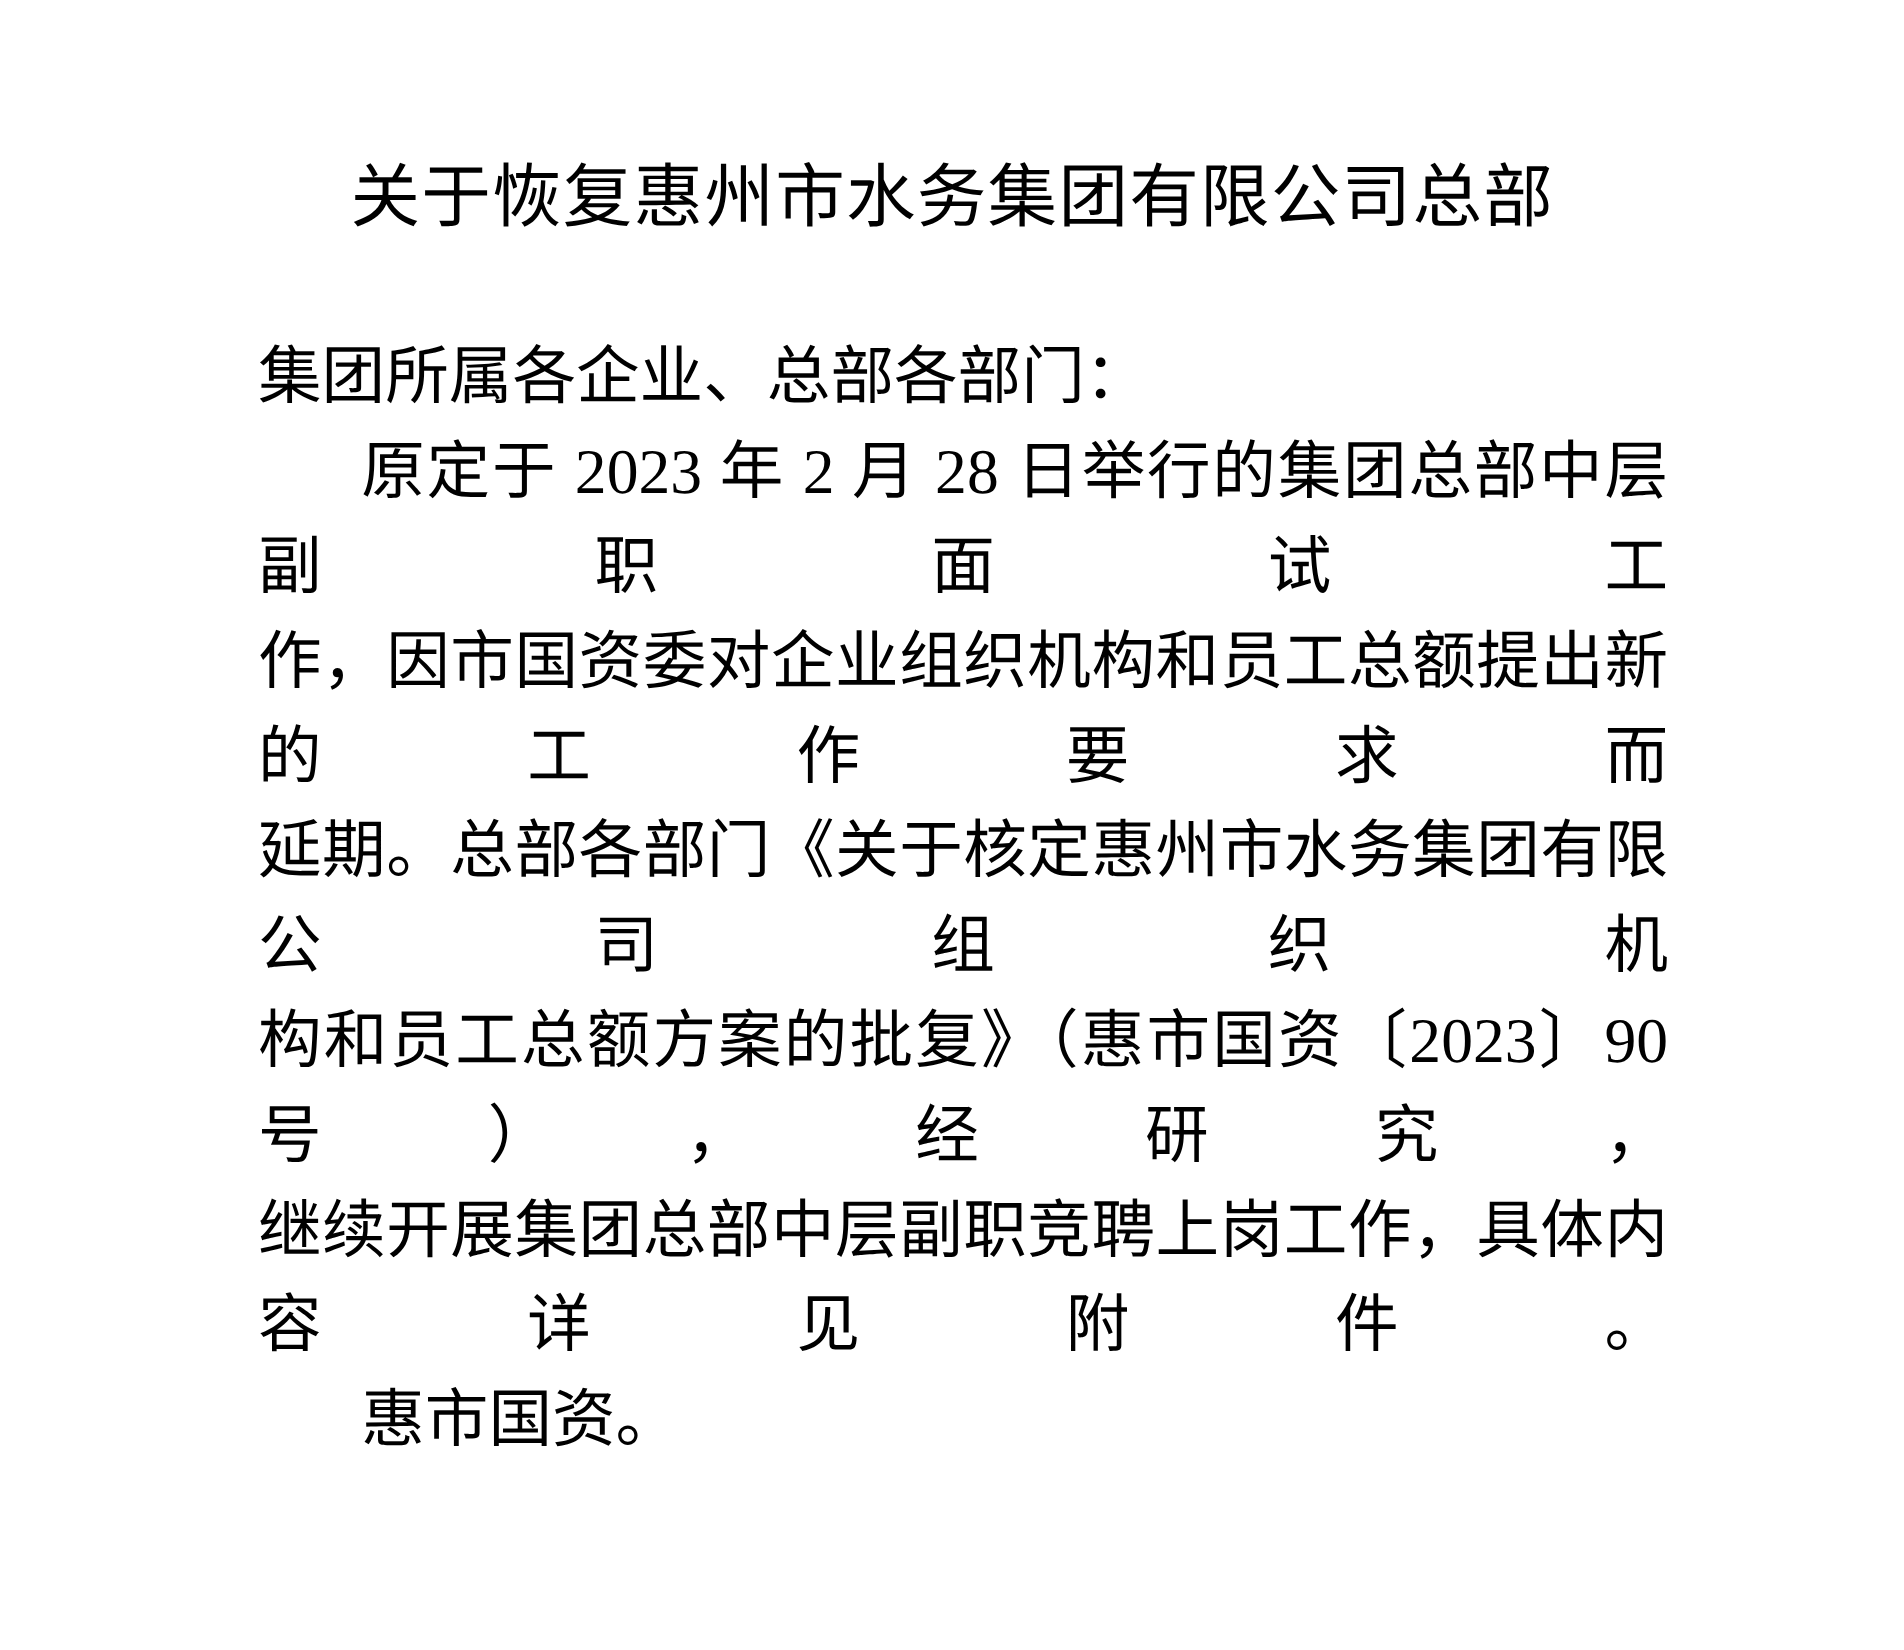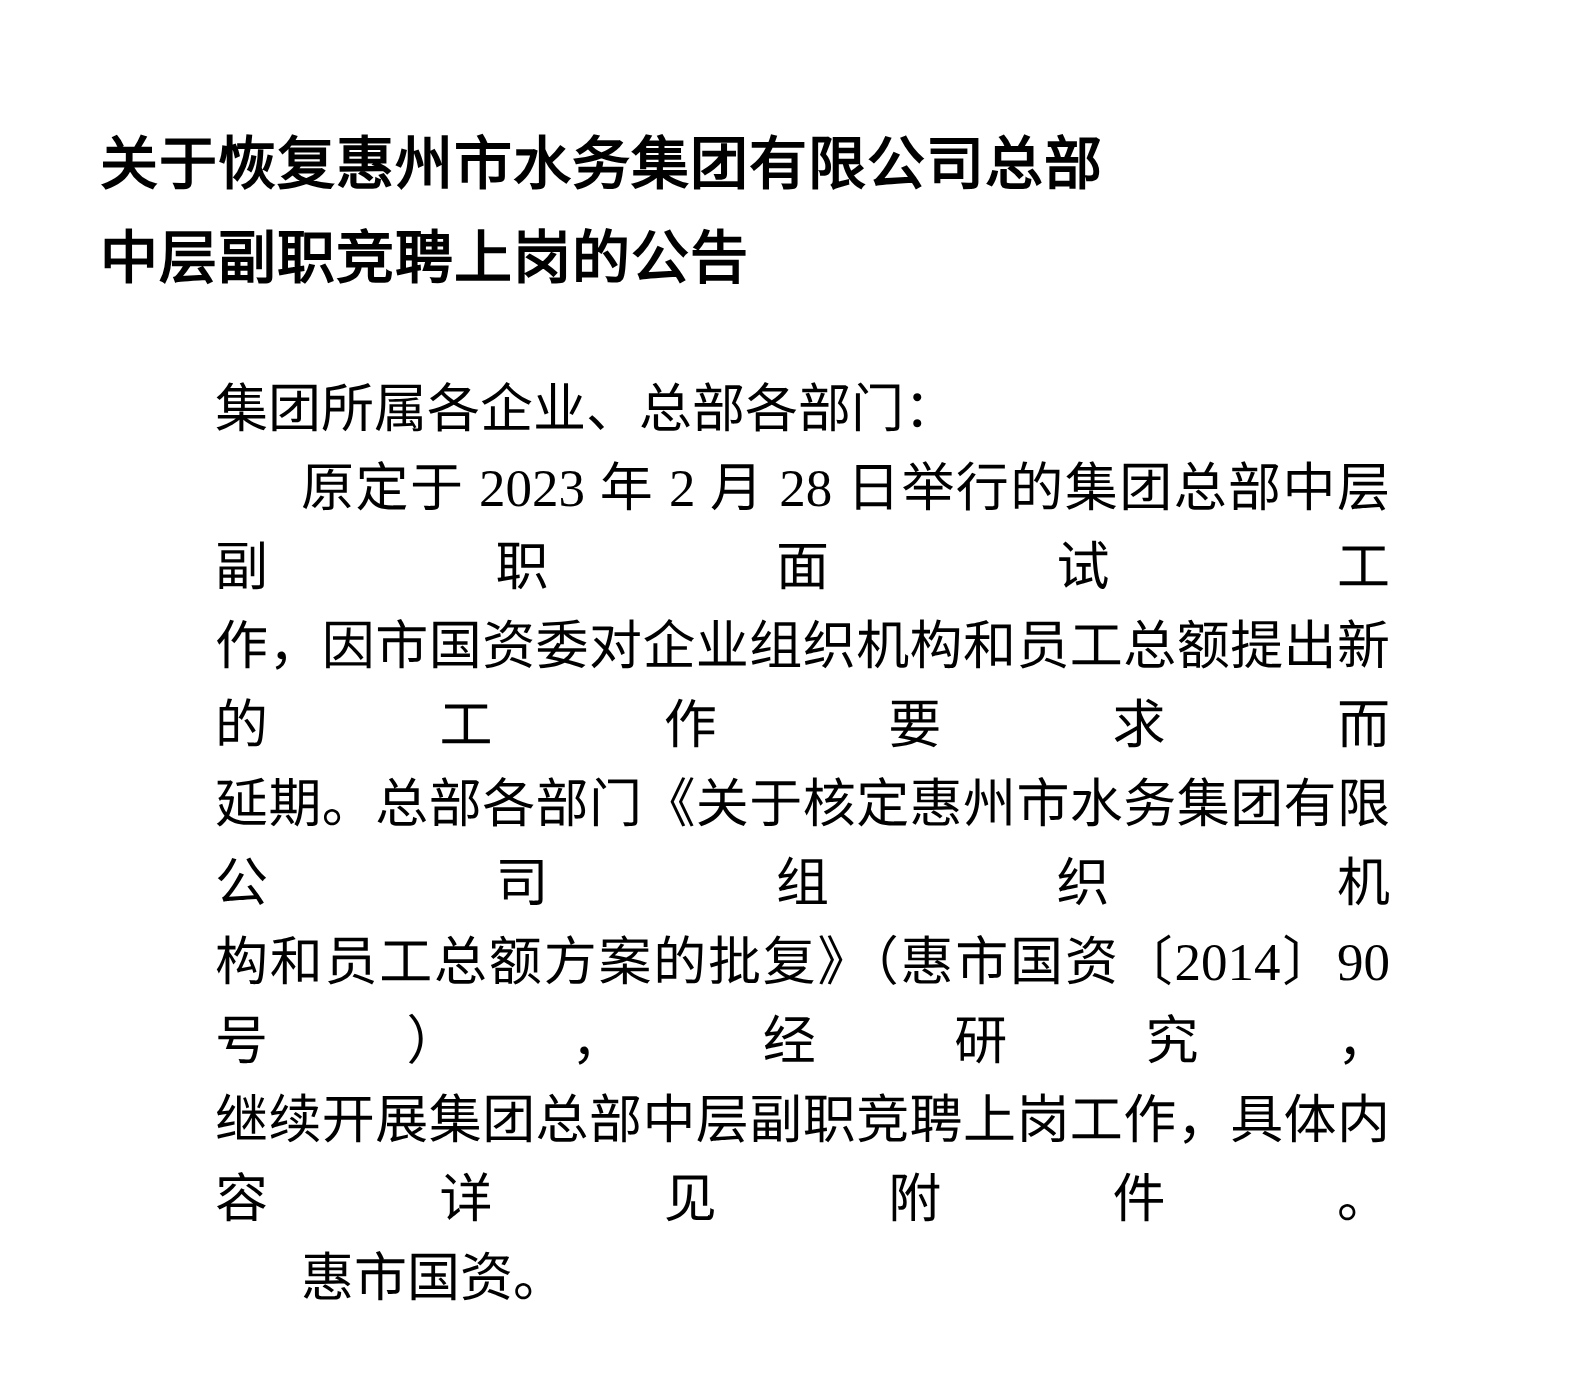--- a/index.html
+++ b/index.html
@@ -12,24 +12,24 @@
     width: 1587px;
     height: 1375px;
     background: #ffffff;
     color: #000000;
     font-family: "Liberation Serif", "DejaVu Serif", serif;
     overflow: hidden;
     box-sizing: border-box;
   }
   .doc-title {
     margin: 118px 100px 0 100px;
-    text-align: left;
+    text-align: center;
     font-size: 58px;
     line-height: 94px;
-    font-weight: bold;
+    font-weight: normal;
     letter-spacing: 1px;
   }
   .doc-body {
     margin: 64px 197px 0 215px; 
     width: 1175px;
     font-size: 53px;
     line-height: 79px;
   }
   .line {
     white-space: nowrap;
@@ -44,26 +44,25 @@
     text-indent: 86px; 
   }
 </style>
 </head>
 <body>
 
 <div class="page">
 
   <div class="doc-title">
     <div class="title-line">关于恢复惠州市水务集团有限公司总部</div>
-    <div class="title-line">中层副职竞聘上岗的公告</div>
   </div>
 
   <div class="doc-body">
     <div class="line">集团所属各企业、总部各部门：</div>
     <div class="line justify indent">原定于 2023 年 2 月 28 日举行的集团总部中层副职面试工</div>
     <div class="line justify">作，因市国资委对企业组织机构和员工总额提出新的工作要求而</div>
     <div class="line justify">延期。总部各部门《关于核定惠州市水务集团有限公司组织机</div>
-    <div class="line justify">构和员工总额方案的批复》（惠市国资〔2014〕90 号），经研究，</div>
+    <div class="line justify">构和员工总额方案的批复》（惠市国资〔2023〕90 号），经研究，</div>
     <div class="line justify">继续开展集团总部中层副职竞聘上岗工作，具体内容详见附件。</div>
     <div class="line indent">惠市国资。</div>
   </div>
 
 </div>
 
 </body></html>

